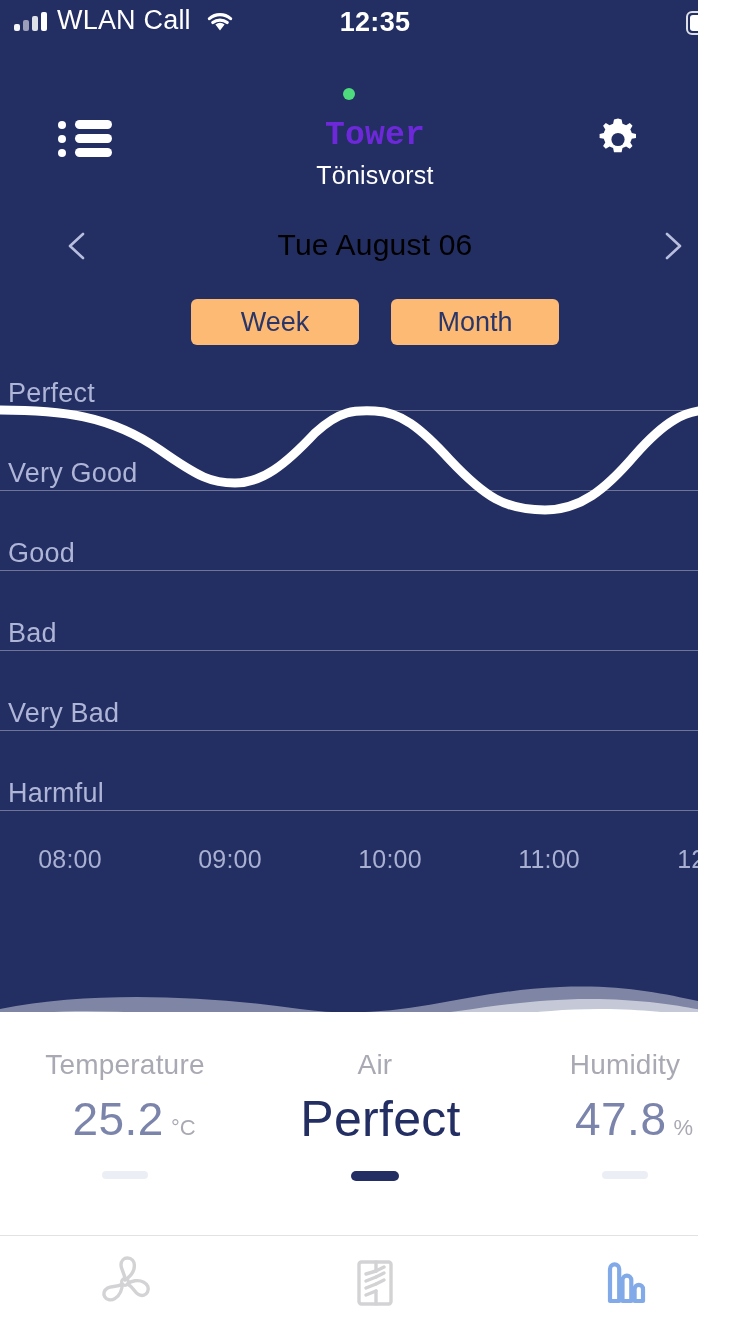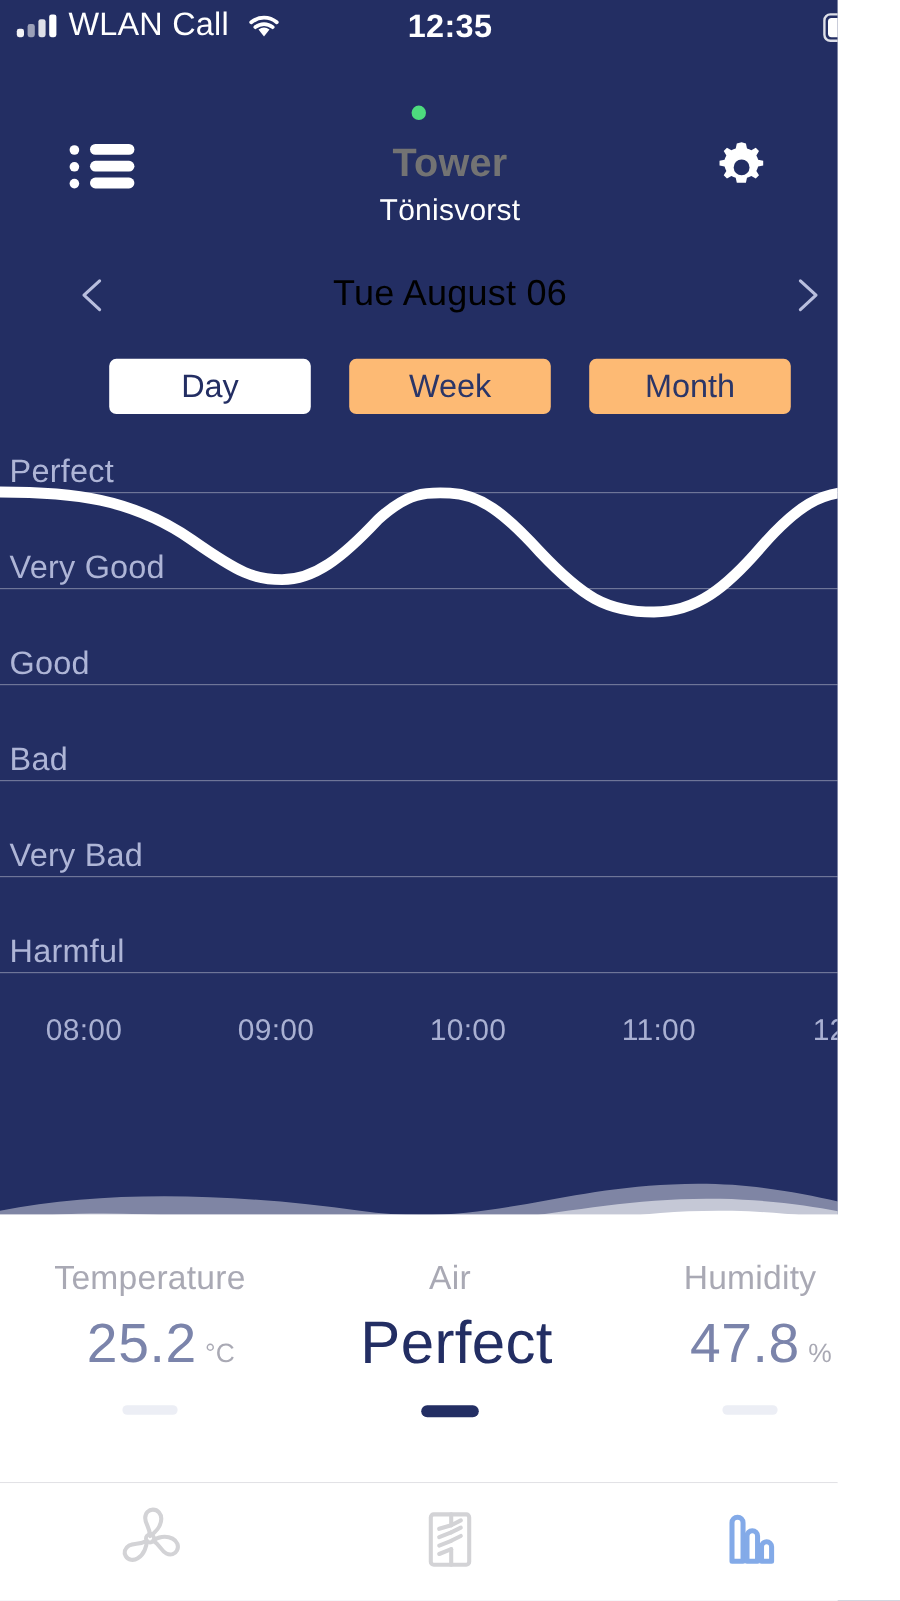--- a/index.html
+++ b/index.html
@@ -53,21 +53,21 @@
   }
   .menu-btn{position:absolute;left:58px;top:118px;width:54px;height:46px;cursor:pointer;}
   .menu-btn .row{position:absolute;left:0;display:flex;align-items:center;gap:9px;}
   .menu-btn .row:nth-child(1){top:2px;}
   .menu-btn .row:nth-child(2){top:16px;}
   .menu-btn .row:nth-child(3){top:30px;}
   .menu-btn .dot{width:8px;height:8px;border-radius:50%;background:#fff;}
   .menu-btn .bar{width:37px;height:9px;border-radius:5px;background:#fff;}
 
   .title-wrap{position:absolute;left:0;top:116px;width:750px;text-align:center;}
-  .app-title{font-size:33px;font-weight:700;color:#737373;line-height:40px;letter-spacing:.2px;}
+  .app-title{font-size:33px;font-weight:700;color:#6d28d9;line-height:40px;letter-spacing:.2px;font-family:Liberation Mono, monospace;}
   .app-sub{font-size:25px;font-weight:400;color:#ffffff;line-height:34px;margin-top:2px;letter-spacing:.2px;}
 
   .gear-btn{position:absolute;right:52px;top:112px;width:56px;height:56px;cursor:pointer;}
 
   
   .datebar{position:absolute;left:0;top:218px;width:750px;height:54px;}
   .datebar .label{
     position:absolute;left:0;top:0;width:750px;text-align:center;
     font-size:30px;color:#000000;line-height:54px;letter-spacing:.2px;
   }
@@ -185,21 +185,20 @@
     </div>
     <div class="label">Tue August 06</div>
     <div class="chev next">
       <svg viewBox="0 0 40 40" width="40" height="40">
         <path d="M15 8 L28 20 L15 32" stroke="#b8bede" stroke-width="2.6" fill="none" stroke-linecap="round" stroke-linejoin="round"></path>
       </svg>
     </div>
   </div>
 
   <div class="tabs">
-    <div class="tab active">Day</div>
     <div class="tab inactive">Week</div>
     <div class="tab inactive">Month</div>
   </div>
 
   <div class="chart">
 
     <div class="gridline" style="top:45px"></div>
     <div class="gridline" style="top:125px"></div>
     <div class="gridline" style="top:205px"></div>
     <div class="gridline" style="top:285px"></div>

